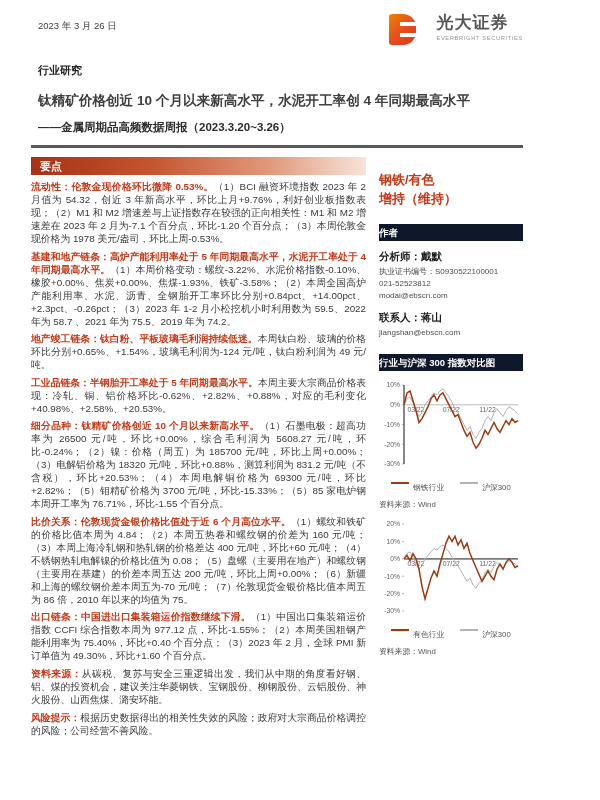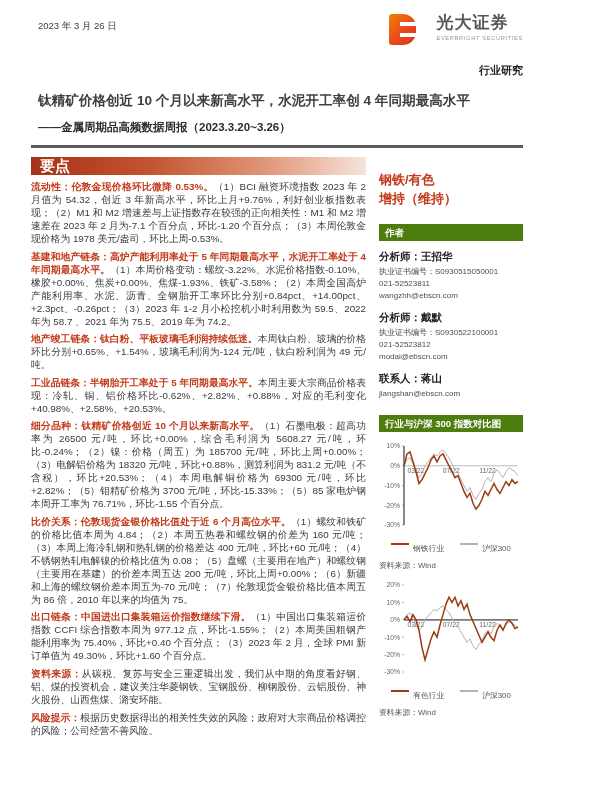--- a/index.html
+++ b/index.html
@@ -20,43 +20,43 @@
     border-radius:3px 13px 13px 3px;
   }
   .logo-mark:before, .logo-mark:after {
     content:""; position:absolute; right:0; height:4px; background:#fff;
   }
   .logo-mark:before { top:8px; left:38%; }
   .logo-mark:after  { top:19px; left:38%; }
   .logo-cn { font-size:17px; font-weight:bold; color:#57585a; letter-spacing:1px; line-height:1.1; }
   .logo-en { font-size:5.8px; color:#989898; letter-spacing:0.6px; margin-top:2px; }
 
-  .category { font-size:11px; font-weight:bold; color:#222; margin-top:18px; padding-left:7px;text-align:right; }
+  .category { font-size:11px; font-weight:bold; color:#222; margin-top:18px; padding-left:7px; }
   .title { font-size:13.6px; font-weight:bold; color:#404040; margin-top:14px; padding-left:7px; line-height:1.35; }
   .subtitle { font-size:11.5px; font-weight:bold; color:#2b2b2b; margin-top:10px; padding-left:7px; }
   .divider { height:2.6px; background:#5a5a5a; margin-top:10px; }
 
   
   .columns { display:flex; margin-top:9px; gap:13px; }
   .main { width:388px; }
   .sidebar { width:144px; }
 
   .kp-bar {
-    height:18px; line-height:18px; color:#fff; font-size:15px; font-weight:bold;
+    height:18px; line-height:18px; color:#fff; font-size:11px; font-weight:bold;
     padding-left:9px; margin-bottom:5px;
     background:linear-gradient(90deg,#a53216 0%,#c4532f 35%,#e09678 70%,#f7e4da 100%);
   }
   p.kp { font-size:9.8px; line-height:1.33; text-align:justify; margin-bottom:4.5px; color:#3a3a3a; }
   p.kp .lead { color:#c23a1a; font-weight:bold; }
 
   
   .rating { font-size:13px; font-weight:bold; color:#c23a1a; line-height:1.45; margin-top:14px; }
   .side-hd {
-    background:#4d7c0f; color:#fff; font-size:9.5px; font-weight:bold;
-    height:17px; line-height:17px; padding-left:6px; margin-top:15px;
+    background:#0f172a; color:#fff; font-size:9.5px; font-weight:bold;
+    height:17px; line-height:17px; margin-top:15px;
   }
   .person { margin-top:9px; }
   .person .pname { font-size:10.5px; font-weight:bold; color:#1c1c1c; margin-bottom:2px; }
   .person .pline { font-size:8px; color:#4e4e4e; line-height:1.5; }
   .chart-block { margin-top:8px; }
   .legend { display:flex; gap:16px; margin-top:3px; padding-left:12px; align-items:center; }
   .legend-item { display:flex; align-items:flex-start; gap:4px; }
   .legend-swatch { width:18px; height:2px; display:inline-block; }
   .legend-label { font-size:7.8px; color:#555; }
   .source { font-size:7.8px; color:#555; margin-top:6px; }
@@ -100,26 +100,20 @@
         </div>
     </div>
 
     <div class="sidebar">
       <div class="rating">
         <div>钢铁/有色</div>
         <div>增持（维持）</div>
       </div>
       <div class="side-hd">作者</div>
       <div id="people">
-          <div class="person">
-            <div class="pname">分析师：王招华</div>
-            <div class="pline">执业证书编号：S0930515050001</div>
-            <div class="pline">021-52523811</div>
-            <div class="pline">wangzhh@ebscn.com</div>
-          </div>
           <div class="person">
             <div class="pname">分析师：戴默</div>
             <div class="pline">执业证书编号：S0930522100001</div>
             <div class="pline">021-52523812</div>
             <div class="pline">modai@ebscn.com</div>
           </div>
           <div class="person">
             <div class="pname">联系人：蒋山</div>
             <div class="pline">jiangshan@ebscn.com</div>
           </div>

